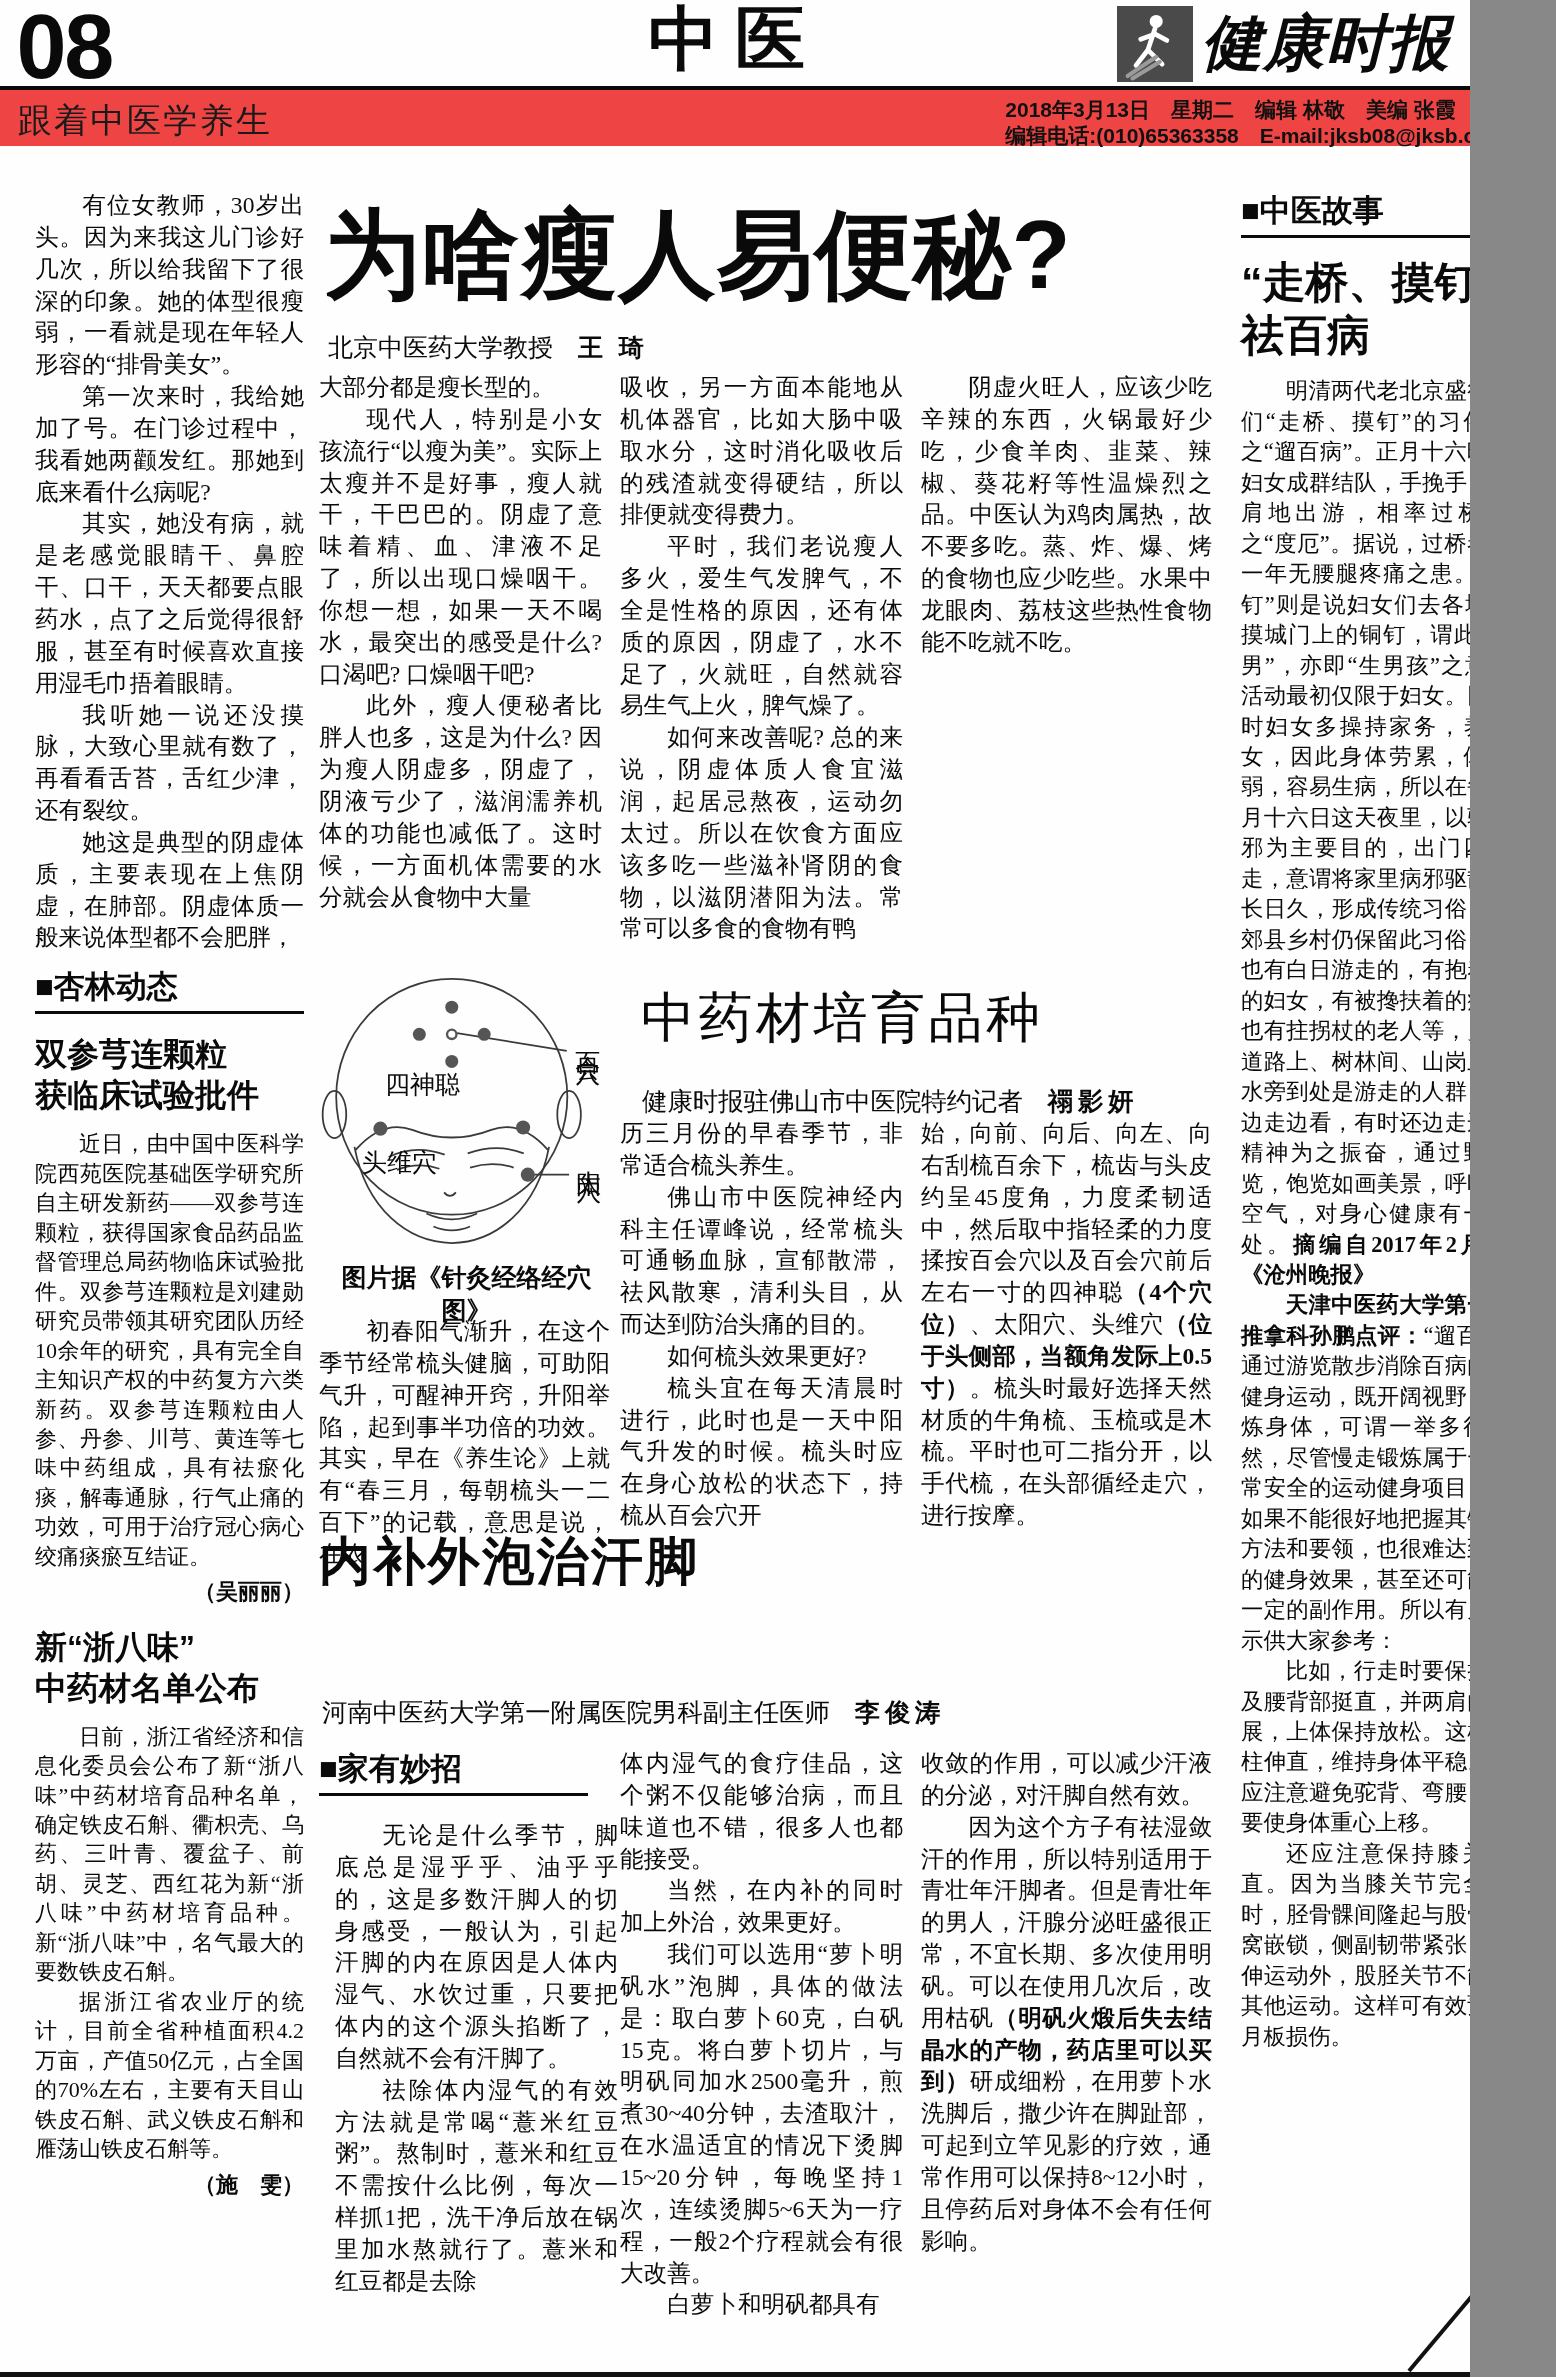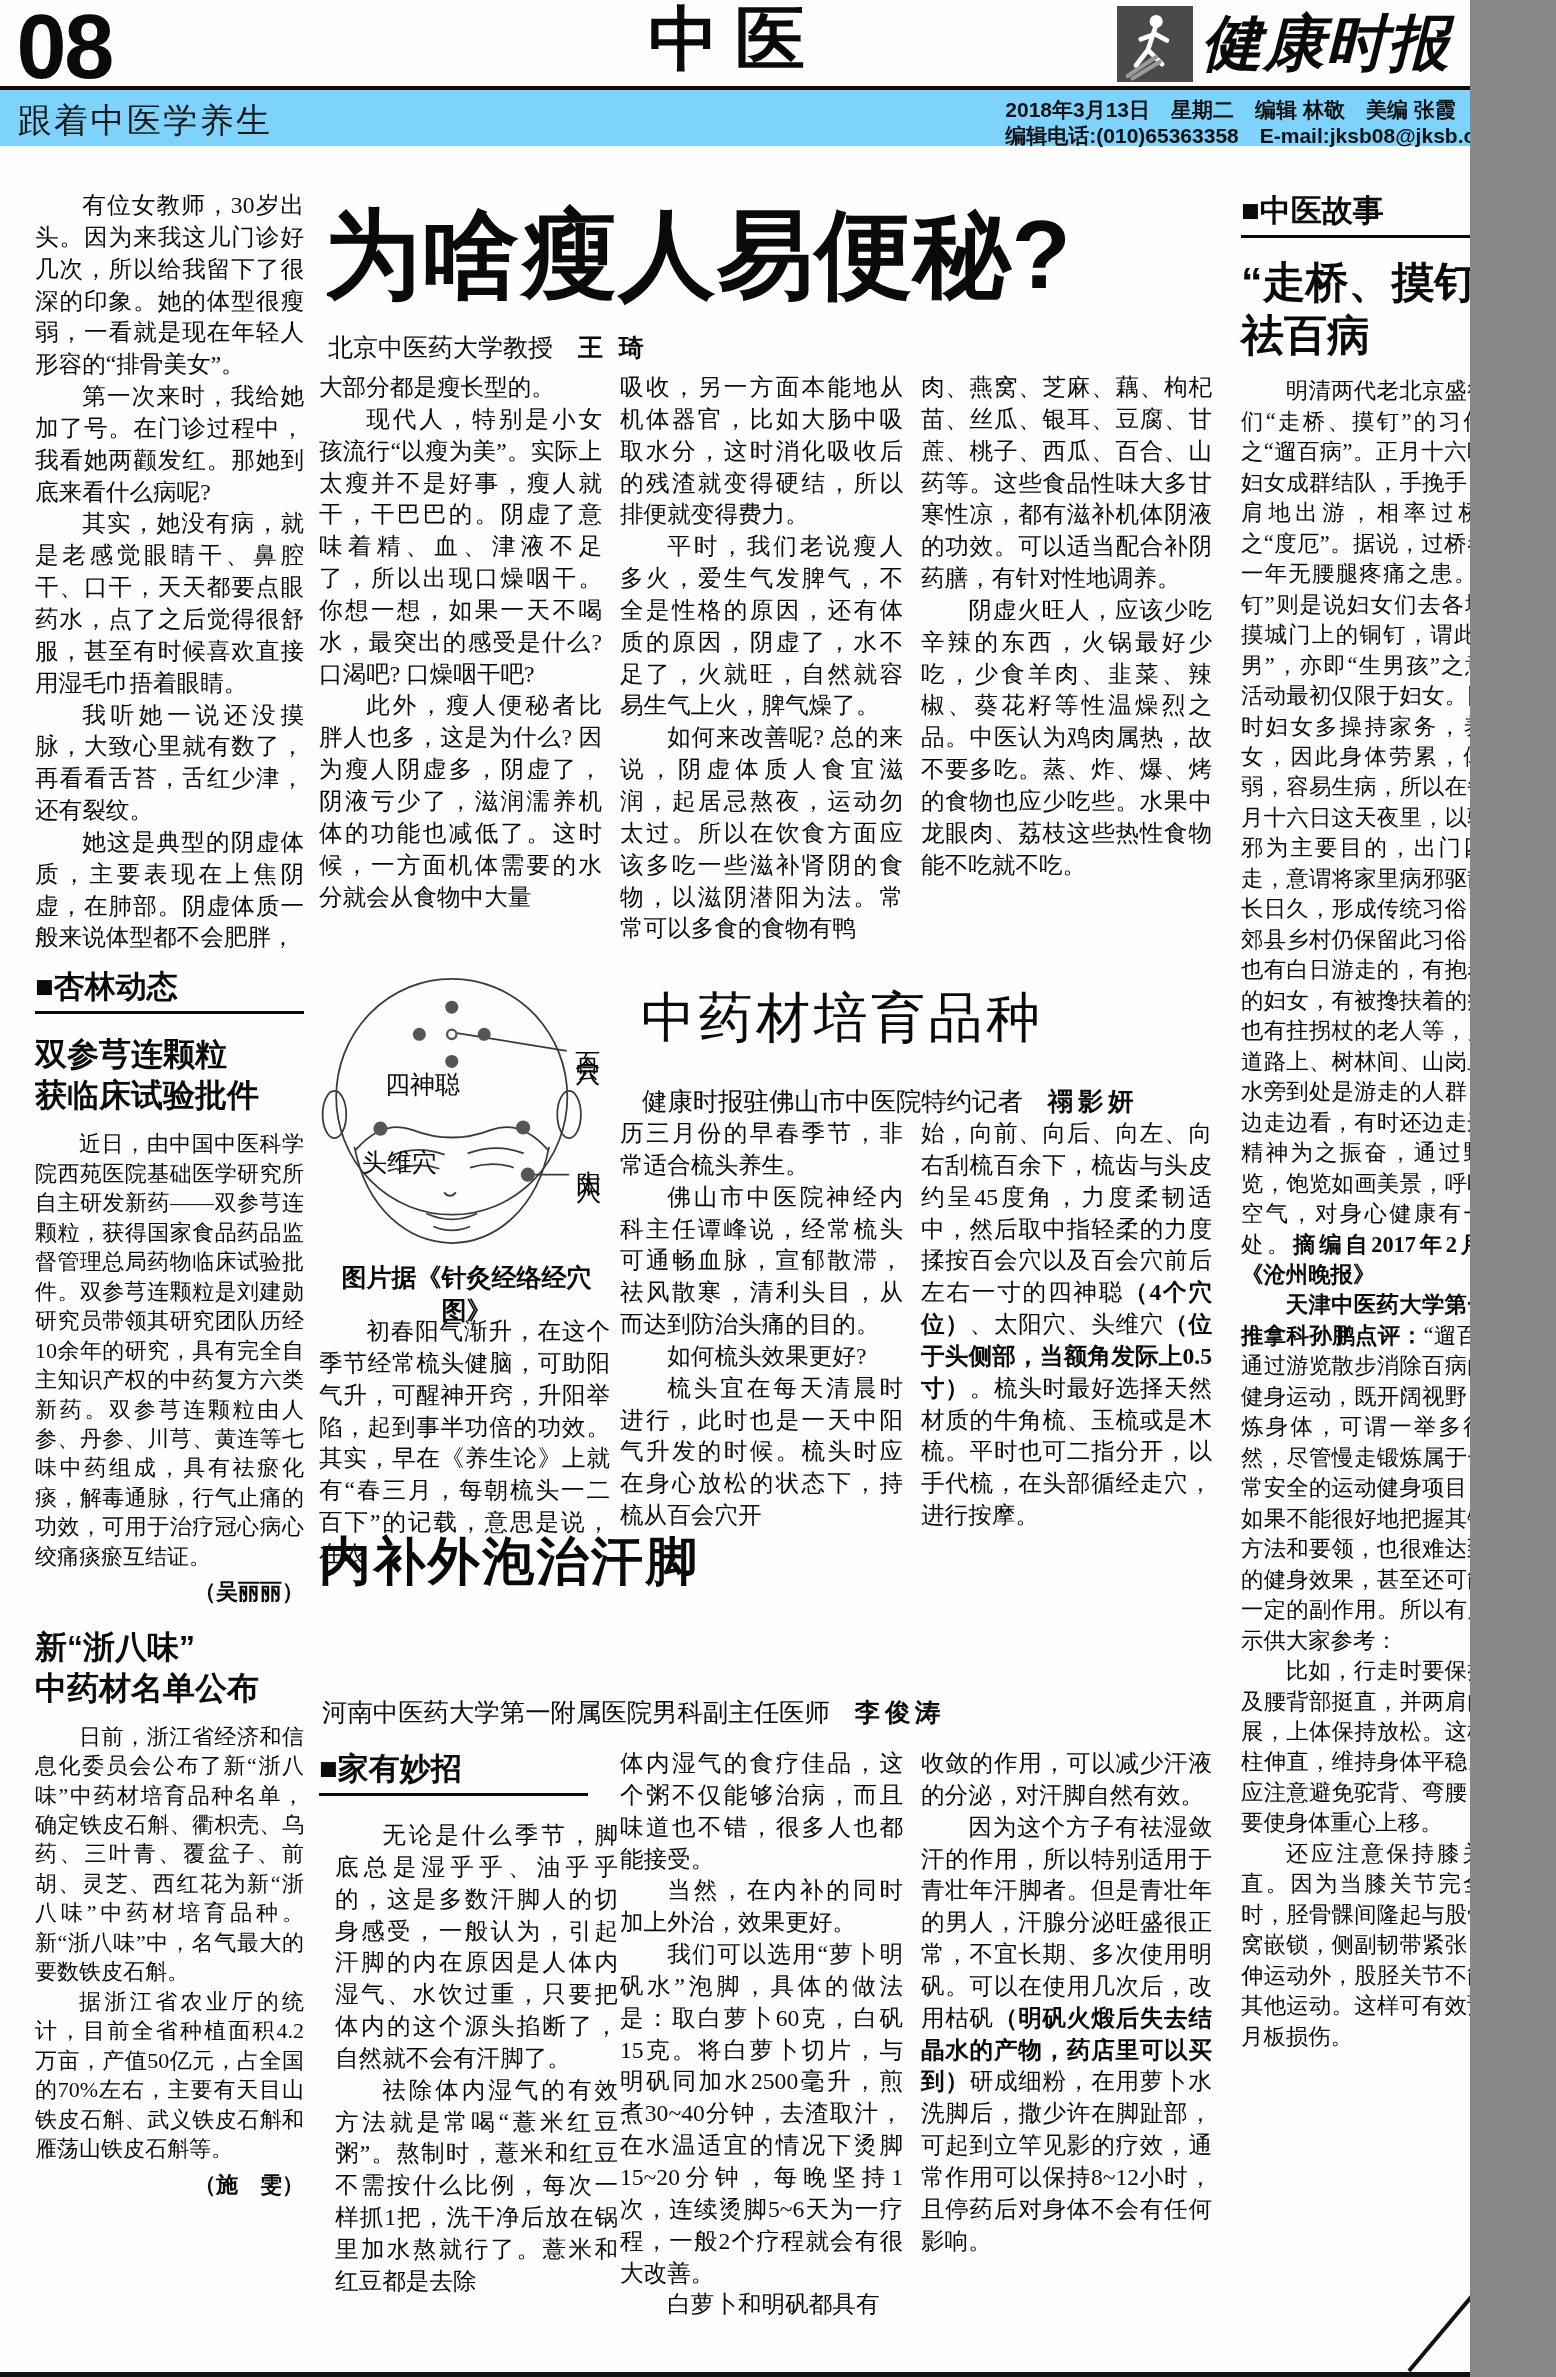--- a/index.html
+++ b/index.html
@@ -10,21 +10,21 @@
   .serif{font-family:"Liberation Serif","DejaVu Serif",serif;}
   .b{font-weight:bold;}
 
   
   .pagenum{left:16.5px;top:2.4px;font-size:90px;font-weight:bold;letter-spacing:-2.4px;line-height:1;}
   .section-title{left:0;right:0;top:3.5px;text-align:center;font-size:70px;font-weight:bold;letter-spacing:16.5px;line-height:1;}
   .logo{right:20px;top:5.9px;display:flex;align-items:center;gap:8.3px;}
   .logo-box{width:76px;height:76px;background:#4a4a4a;position:relative;}
   .logo-text{font-size:61px;font-weight:bold;font-style:italic;line-height:1;letter-spacing:1.2px;}
   .head-rule{left:0;top:86px;width:1557px;height:3.5px;background:#0a0a0a;}
-  .band{left:0;top:90px;width:1557px;height:56px;background:#7dd3fc;}
+  .band{left:0;top:90px;width:1557px;height:56px;background:#ef4444;}
   .slogan{position:absolute;left:17.7px;top:8.3px;font-size:34px;letter-spacing:2.4px;color:#1a1a1a;}
   .dateblock{position:absolute;right:20px;top:7px;text-align:left;font-weight:bold;font-size:21px;line-height:1.22;color:#111;}
 
   
   .col{position:absolute;text-align:justify;}
   .col p{margin:0;text-indent:2em;}
   .col p.noindent{text-indent:0;}
   .bt40{font-size:23.6px;line-height:1.35;}
   .bt38{font-size:22.4px;line-height:1.36;}
   .bt37{font-size:22px;line-height:1.34;}
@@ -117,21 +117,20 @@
     <p class="noindent">大部分都是瘦长型的。</p>
     <p>现代人，特别是小女孩流行“以瘦为美”。实际上太瘦并不是好事，瘦人就干，干巴巴的。阴虚了意味着精、血、津液不足了，所以出现口燥咽干。你想一想，如果一天不喝水，最突出的感受是什么? 口渴吧? 口燥咽干吧?</p>
     <p>此外，瘦人便秘者比胖人也多，这是为什么? 因为瘦人阴虚多，阴虚了，阴液亏少了，滋润濡养机体的功能也减低了。这时候，一方面机体需要的水分就会从食物中大量</p>
   </div>
   <div class="col bt40" style="left:620px;top:372px;width:283px;">
     <p class="noindent">吸收，另一方面本能地从机体器官，比如大肠中吸取水分，这时消化吸收后的残渣就变得硬结，所以排便就变得费力。</p>
     <p>平时，我们老说瘦人多火，爱生气发脾气，不全是性格的原因，还有体质的原因，阴虚了，水不足了，火就旺，自然就容易生气上火，脾气燥了。</p>
     <p>如何来改善呢? 总的来说，阴虚体质人食宜滋润，起居忌熬夜，运动勿太过。所以在饮食方面应该多吃一些滋补肾阴的食物，以滋阴潜阳为法。常常可以多食的食物有鸭</p>
   </div>
   <div class="col bt40" style="left:921px;top:372px;width:291px;">
-    <p class="noindent">肉、燕窝、芝麻、藕、枸杞苗、丝瓜、银耳、豆腐、甘蔗、桃子、西瓜、百合、山药等。这些食品性味大多甘寒性凉，都有滋补机体阴液的功效。可以适当配合补阴药膳，有针对性地调养。</p>
     <p>阴虚火旺人，应该少吃辛辣的东西，火锅最好少吃，少食羊肉、韭菜、辣椒、葵花籽等性温燥烈之品。中医认为鸡肉属热，故不要多吃。蒸、炸、爆、烤的食物也应少吃些。水果中龙眼肉、荔枝这些热性食物能不吃就不吃。</p>
   </div>
 
   <div class="abs mid-headline serif" style="left:641px;top:991px;">中药材培育品种</div>
   <div class="abs byline" style="left:642px;top:1085px;font-size:25.4px;">
     <span>健康时报驻佛山市中医院特约记者</span><span class="author">禤影妍</span>
   </div>
 
   <div class="diagram">
     <svg width="295" height="283" viewBox="0 0 500 480">

